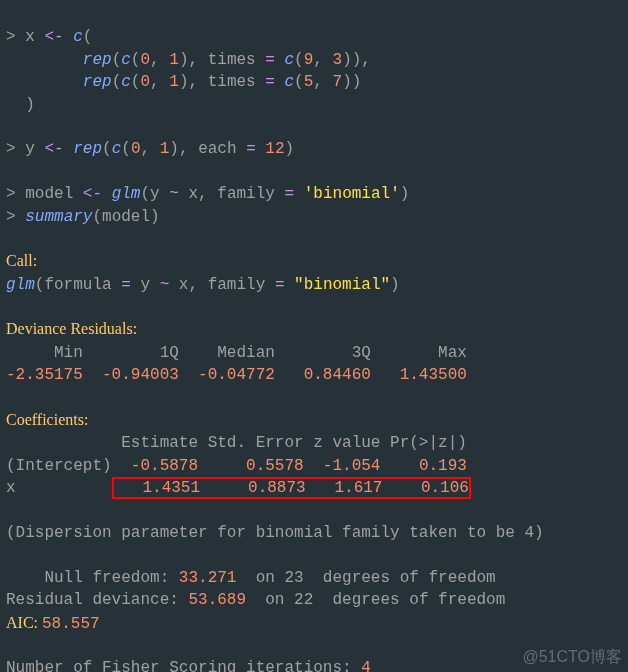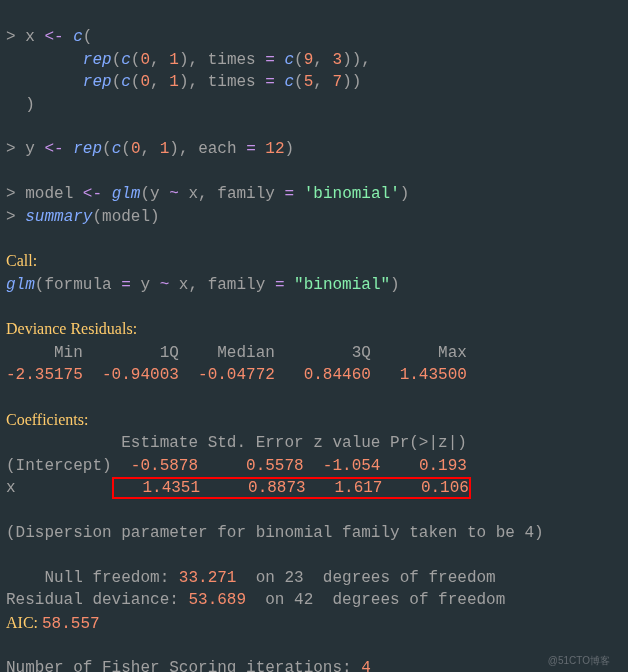--- a/index.html
+++ b/index.html
@@ -16,34 +16,34 @@
     overflow: hidden;
   }
   .code-area {
     padding: 4px 6px;
     white-space: pre;
   }
   .prompt { color: #a0a0a0; }
   .assign { color: #c792ea; }
   .fncall { color: #82aaff; font-style: italic; }
   .num { color: #f78c6c; }
-  .str { color: #86efac; }
+  .str { color: #fde047; }
   .plain { color: #a0a0a0; }
   .yellow { color: #ffcb6b; font-family: Liberation Serif, serif; }
   .redbox {
     border: 2px solid #ff0000;
     box-sizing: border-box;
     margin-top: 40px;
   }
   #watermark {
     position: absolute;
-    right: 18px;
+    right: 6px;
     bottom: 4px;
     color: #7a7f85;
-    font-size: 10px;
+    font-size: 16px;
     font-family: sans-serif;
     opacity: 0.75;
   }
 </style>
 </head>
 <body>
 
 <div class="code-area">
 <span><span class="prompt">&gt;</span> <span class="plain">x</span> <span class="assign">&lt;-</span> <span class="fncall">c</span><span class="plain">(</span></span>
 <span><span>        </span><span class="fncall">rep</span><span class="plain">(</span><span class="fncall">c</span><span class="plain"><span class="plain">(</span><span class="num">0</span><span class="plain">, </span><span class="num">1</span><span class="plain">)</span></span><span class="plain">, times </span><span class="assign">= </span><span class="fncall">c</span><span class="plain">(</span><span class="num">9</span><span class="plain">, </span><span class="num">3</span><span class="plain">)),</span></span>
@@ -63,19 +63,19 @@
 <span class="num">-2.35175  -0.94003  -0.04772   0.84460   1.43500  </span>
 
 <span class="yellow">Coefficients:</span>
 <span class="plain">            Estimate Std. Error z value Pr(&gt;|z|)</span>
 <span><span class="plain">(Intercept)</span><span class="num">  -0.5878     0.5578  -1.054    0.193</span></span>
 <span><span class="plain">x          </span><span class="redbox"><span class="num">   1.4351     0.8873   1.617    0.106</span></span></span>
 
 <span class="plain">(Dispersion parameter for binomial family taken to be 4)</span>
 
 <span><span class="plain">    Null freedom: </span><span class="num">33.271</span><span class="plain">  on 23  degrees of freedom</span></span>
-<span><span class="plain">Residual deviance: </span><span class="num">53.689</span><span class="plain">  on 42  degrees of freedom</span></span>
+<span><span class="plain">Residual deviance: </span><span class="num">53.689</span><span class="plain">  on 22  degrees of freedom</span></span>
 <span><span class="yellow">AIC: </span><span class="num">58.557</span></span>
 
 <span><span class="plain">Number of Fisher Scoring iterations: </span><span class="num">4</span></span>
 </div>
 
 <div id="watermark">@51CTO博客</div>
 
 </body></html>

